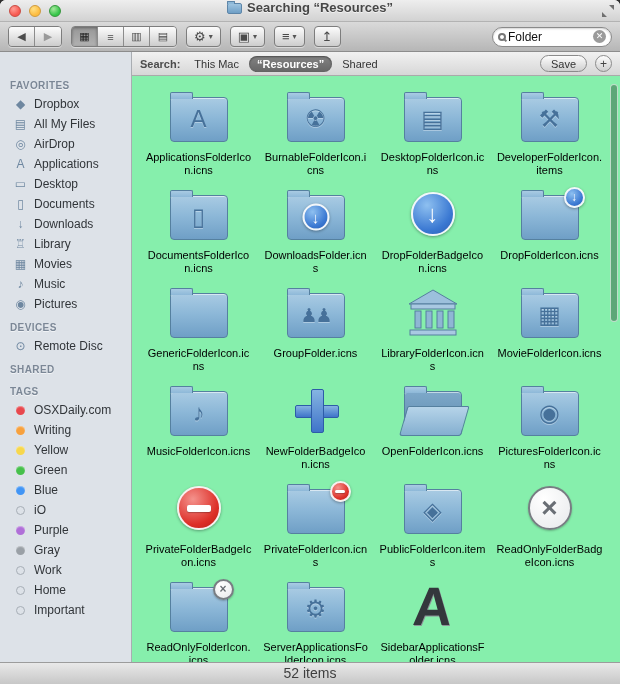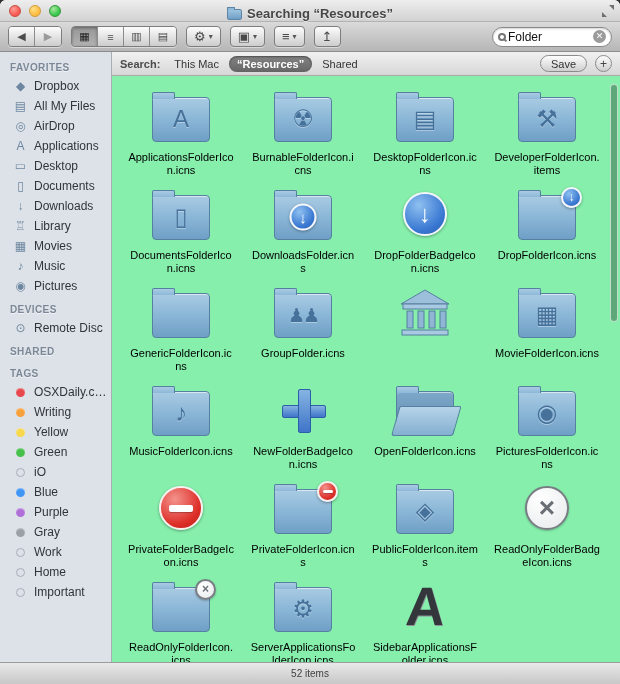--- a/index.html
+++ b/index.html
@@ -1,20 +1,20 @@
 <!DOCTYPE html>
 <html><head>
 <meta charset="utf-8">
 <style>
   html,body{margin:0;padding:0;background:#2e2e2e;font-family:"Liberation Sans","DejaVu Sans",sans-serif;}
   *{box-sizing:border-box;}
   .window{position:relative;width:620px;height:684px;background:#fff;border-radius:6px 6px 0 0;overflow:hidden;}
 
   
-  .titlebar{position:absolute;top:0;left:0;right:0;height:22px;background:linear-gradient(#eeeeee,#d2d2d2);border-bottom:1px solid #b3b3b3;display:flex;align-items:flex-end;justify-content:center;}
+  .titlebar{position:absolute;top:0;left:0;right:0;height:22px;background:linear-gradient(#eeeeee,#d2d2d2);border-bottom:1px solid #b3b3b3;display:flex;align-items:flex-start;justify-content:center;}
   .traffic{position:absolute;left:9px;top:5px;display:flex;gap:8px;}
   .tl{width:12px;height:12px;border-radius:50%;}
   .tl.red{background:radial-gradient(circle at 35% 30%,#ff9d95,#f75950 65%);border:1px solid #c94a42;}
   .tl.yellow{background:radial-gradient(circle at 35% 30%,#ffe084,#fdbc40 65%);border:1px solid #cf9a3c;}
   .tl.green{background:radial-gradient(circle at 35% 30%,#a8e89e,#35c649 65%);border:1px solid #35973c;}
   .title-wrap{display:flex;align-items:center;gap:5px;font-size:13px;font-weight:bold;color:#474747;text-shadow:0 1px 0 rgba(255,255,255,.6);}
   .mini-folder{width:15px;height:11px;background:linear-gradient(#9ec4e0,#6f9fc6);border:1px solid #5d85a8;border-radius:2px;position:relative;margin-top:2px;}
   .mini-folder::before{content:"";position:absolute;top:-3px;left:-1px;width:6px;height:2px;background:#8db8d8;border:1px solid #5d85a8;border-bottom:none;border-radius:1px 1px 0 0;}
   .fs-btn{position:absolute;right:5px;top:4px;width:14px;height:14px;cursor:pointer;}
 
@@ -28,21 +28,21 @@
   .tb-btn{height:21px;border:1px solid #7d7d7d;border-radius:4px;background:linear-gradient(#fcfcfc,#cdcdcd);color:#4a4a4a;font-size:13px;display:flex;align-items:center;gap:3px;padding:0 7px;box-shadow:0 1px 0 rgba(255,255,255,.45);cursor:pointer;}
   .dd{font-size:8px;color:#555;}
   .searchfield{margin-left:auto;display:flex;align-items:center;width:120px;height:20px;background:#fff;border:1px solid #898989;border-radius:10px;padding:0 5px;box-shadow:inset 0 1px 2px rgba(0,0,0,.18);}
   .searchfield input{border:none;outline:none;flex:1;font-size:12px;min-width:0;background:transparent;color:#111;font-family:inherit;}
   .mag{width:8px;height:8px;border:2px solid #777;border-radius:50%;position:relative;flex:none;}
   .mag::after{content:"";position:absolute;width:4px;height:2px;background:#777;transform:rotate(45deg);right:-3px;bottom:-2px;}
   .clear-btn{flex:none;width:13px;height:13px;border-radius:50%;background:#9b9b9b;color:#fff;font-size:9px;line-height:13px;text-align:center;cursor:pointer;}
 
   
   .content{position:absolute;top:52px;left:0;right:0;bottom:22px;display:flex;}
-  .sidebar{width:112px;background:#dde2e8;border-right:1px solid #a9adb2;overflow:hidden;padding-top:2px;}
+  .sidebar{width:132px;background:#dde2e8;border-right:1px solid #a9adb2;overflow:hidden;padding-top:20px;}
   .sb-header{font-size:10px;font-weight:bold;color:#7b8796;letter-spacing:.4px;padding:8px 0 3px 10px;text-shadow:0 1px 0 rgba(255,255,255,.6);}
   .sb-item{display:flex;align-items:center;gap:6px;height:20px;padding-left:13px;font-size:12px;color:#313539;cursor:pointer;}
   .sb-icon{width:15px;text-align:center;color:#6e87a0;font-size:12px;flex:none;}
   .sb-label{white-space:nowrap;overflow:hidden;text-overflow:ellipsis;}
   .tag-dot{width:9px;height:9px;border-radius:50%;flex:none;margin:0 3px;box-shadow:inset 0 1px 1px rgba(255,255,255,.4);}
   .tag-dot.hollow{background:transparent;border:1px solid #a7aeb6;box-shadow:none;}
 
   .main{flex:1;position:relative;background:#86efac;overflow:hidden;}
   .scopebar{height:24px;background:linear-gradient(#f1f1f1,#d7d7d7);border-bottom:1px solid #aaaaaa;display:flex;align-items:center;font-size:11px;color:#333;padding:0 8px;gap:4px;}
   .scope-label{font-weight:bold;color:#4c4c4c;margin-right:2px;}
@@ -76,21 +76,21 @@
   .plus-badge{position:relative;width:42px;height:42px;}
   .plus-badge::before,.plus-badge::after{content:"";position:absolute;background:linear-gradient(#85b4e2,#3f74c9);border:1px solid #2d5ca8;border-radius:2px;}
   .plus-badge::before{left:0;top:16px;width:42px;height:11px;}
   .plus-badge::after{left:16px;top:0;width:11px;height:42px;}
 
   .stencil-a{font-size:54px;font-weight:bold;color:#33373c;line-height:1;transform:skewX(-4deg);text-shadow:1px 1px 0 #8e9298;}
 
   .scroll-thumb{position:absolute;right:2px;top:32px;width:8px;height:238px;border-radius:5px;background:rgba(0,0,0,.30);border:1px solid rgba(255,255,255,.6);cursor:pointer;}
 
   
-  .statusbar{position:absolute;left:0;right:0;bottom:0;height:22px;background:linear-gradient(#e9e9e9,#c7c7c7);border-top:1px solid #9c9c9c;font-size:10px;color:#3f3f3f;text-align:center;line-height:21px;}
+  .statusbar{position:absolute;left:0;right:0;bottom:0;height:22px;background:linear-gradient(#e9e9e9,#c7c7c7);border-top:1px solid #9c9c9c;font-size:14px;color:#3f3f3f;text-align:center;line-height:21px;}
 </style>
 </head>
 <body>
 
 <div class="window">
 
   <div class="titlebar">
     <div class="traffic">
       <span class="tl red"></span>
       <span class="tl yellow"></span>
@@ -204,26 +204,26 @@
         </div>
         <div class="sb-item">
           <span class="tag-dot" style="background: rgb(247, 215, 76);"></span>
           <span class="sb-label">Yellow</span>
         </div>
         <div class="sb-item">
           <span class="tag-dot" style="background: rgb(70, 192, 75);"></span>
           <span class="sb-label">Green</span>
         </div>
         <div class="sb-item">
+          <span class="tag-dot" style="background: rgb(65, 149, 245);"></span>
+          <span class="sb-label">Blue</span>
+        </div>
+        <div class="sb-item">
           <span class="tag-dot hollow"></span>
           <span class="sb-label">iO</span>
-        </div>
-        <div class="sb-item">
-          <span class="tag-dot" style="background: rgb(65, 149, 245);"></span>
-          <span class="sb-label">Blue</span>
         </div>
         <div class="sb-item">
           <span class="tag-dot" style="background: rgb(176, 111, 216);"></span>
           <span class="sb-label">Purple</span>
         </div>
         <div class="sb-item">
           <span class="tag-dot" style="background: rgb(154, 160, 166);"></span>
           <span class="sb-label">Gray</span>
         </div>
         <div class="sb-item">
@@ -332,20 +332,21 @@
               <svg width="56" height="52" viewBox="0 0 56 52">
                 <polygon points="4,18 28,4 52,18" fill="#9cc0dc" stroke="#557f9e"></polygon>
                 <rect x="6" y="18" width="44" height="5" fill="#a9c9e2" stroke="#557f9e"></rect>
                 <rect x="10" y="25" width="6" height="17" fill="#8fb6d4" stroke="#557f9e"></rect>
                 <rect x="21" y="25" width="6" height="17" fill="#8fb6d4" stroke="#557f9e"></rect>
                 <rect x="32" y="25" width="6" height="17" fill="#8fb6d4" stroke="#557f9e"></rect>
                 <rect x="43" y="25" width="6" height="17" fill="#8fb6d4" stroke="#557f9e"></rect>
                 <rect x="5" y="44" width="46" height="5" fill="#a9c9e2" stroke="#557f9e"></rect>
               </svg>
             </div>
+            <div class="file-label">LibraryFolderIcon.icns</div>
           </div>
           <div class="file">
             <div class="file-icon">
               <div class="folder">
                 <span class="g">▦</span>
               </div>
             </div>
             <div class="file-label">MovieFolderIcon.icns</div>
           </div>
           <div class="file">

